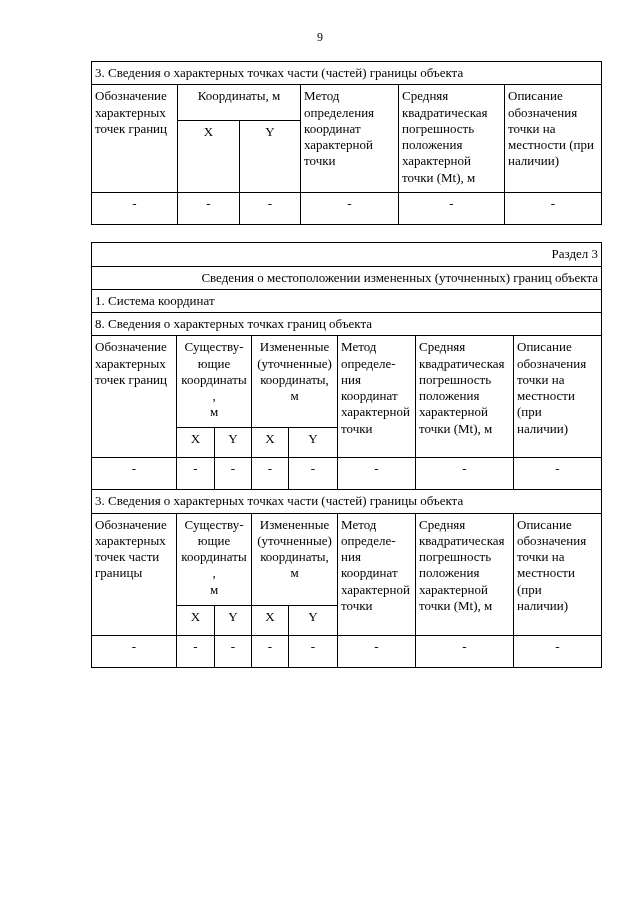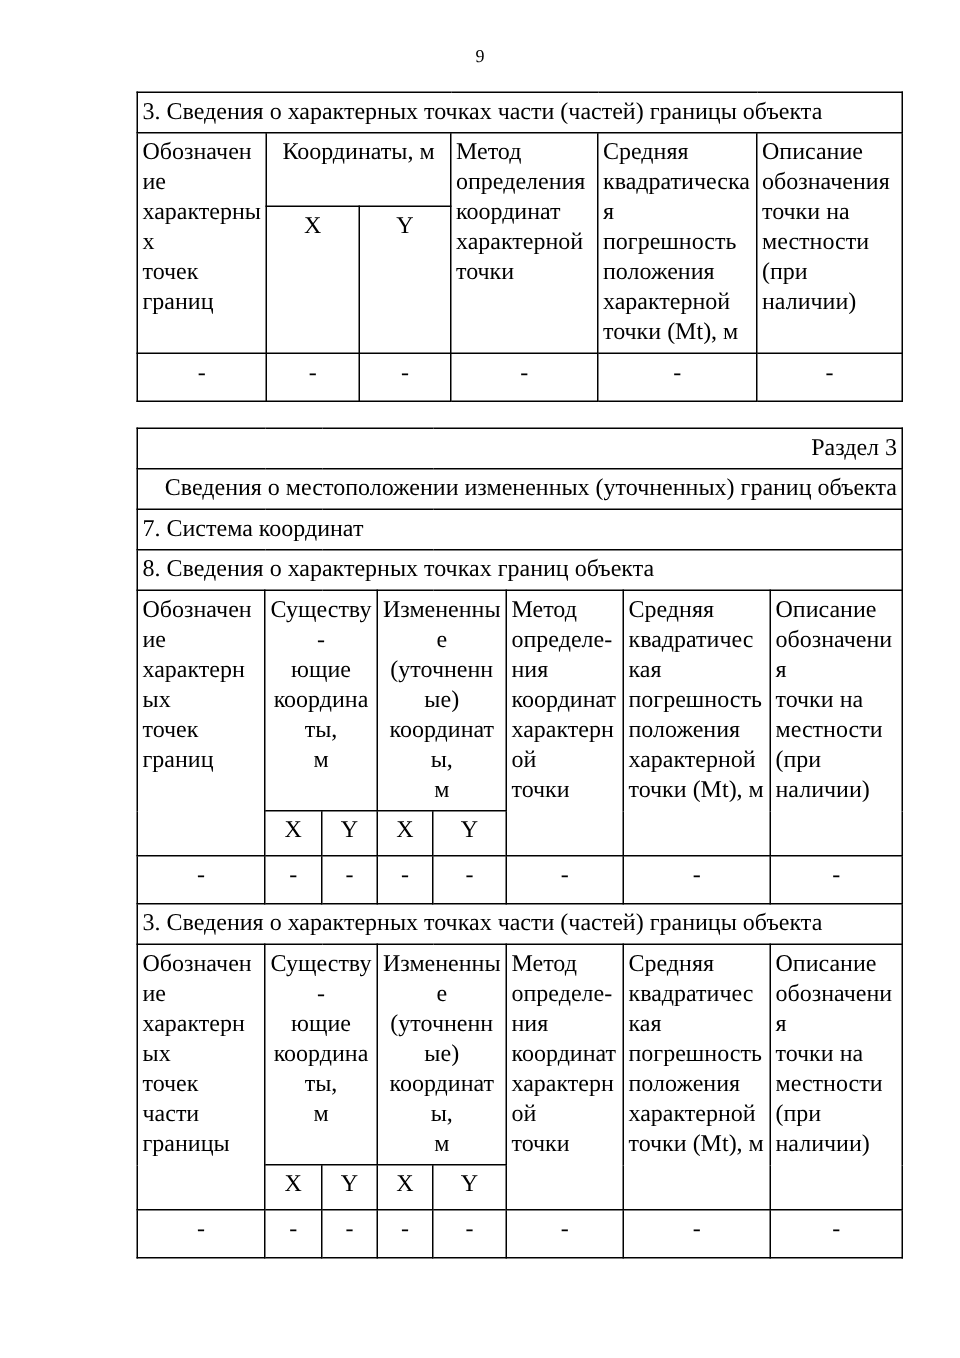--- a/index.html
+++ b/index.html
@@ -22,21 +22,21 @@
     border-collapse: collapse;
     table-layout: fixed;
     width: 510px;
     margin-left: 91px;
   }
   .t1 { margin-top: 16px; }
   .t2 { margin-top: 17px; }
   table.doc-table td, table.doc-table th {
     border: 1px solid #000000;
     font-weight: normal;
-    font-size: 16px;
+    font-size: 13px;
     line-height: 1.25;
     padding: 3px 3px;
     vertical-align: top;
     white-space: pre-line;
     word-wrap: break-word;
   }
   td.row-title {
     text-align: left;
     white-space: normal;
     padding: 4px 5px;
@@ -127,21 +127,21 @@
       <col style="width:88px">
   </colgroup>
   <tbody>
     <tr>
       <td colspan="8" class="row-title-center">Раздел 3</td>
     </tr>
     <tr>
       <td colspan="8" class="row-title-center">Сведения о местоположении измененных (уточненных) границ объекта</td>
     </tr>
     <tr>
-      <td colspan="8" class="row-title">7. Система координат</td>
+      <td colspan="8" class="row-title">1. Система координат</td>
     </tr>
     <tr>
       <td colspan="8" class="row-title">8. Сведения о характерных точках границ объекта</td>
     </tr>
 
     <tr>
       <th rowspan="2" class="head-left">Обозначение
 характерных
 точек границ</th>
       <th colspan="2" class="coords-span2">Существу-

